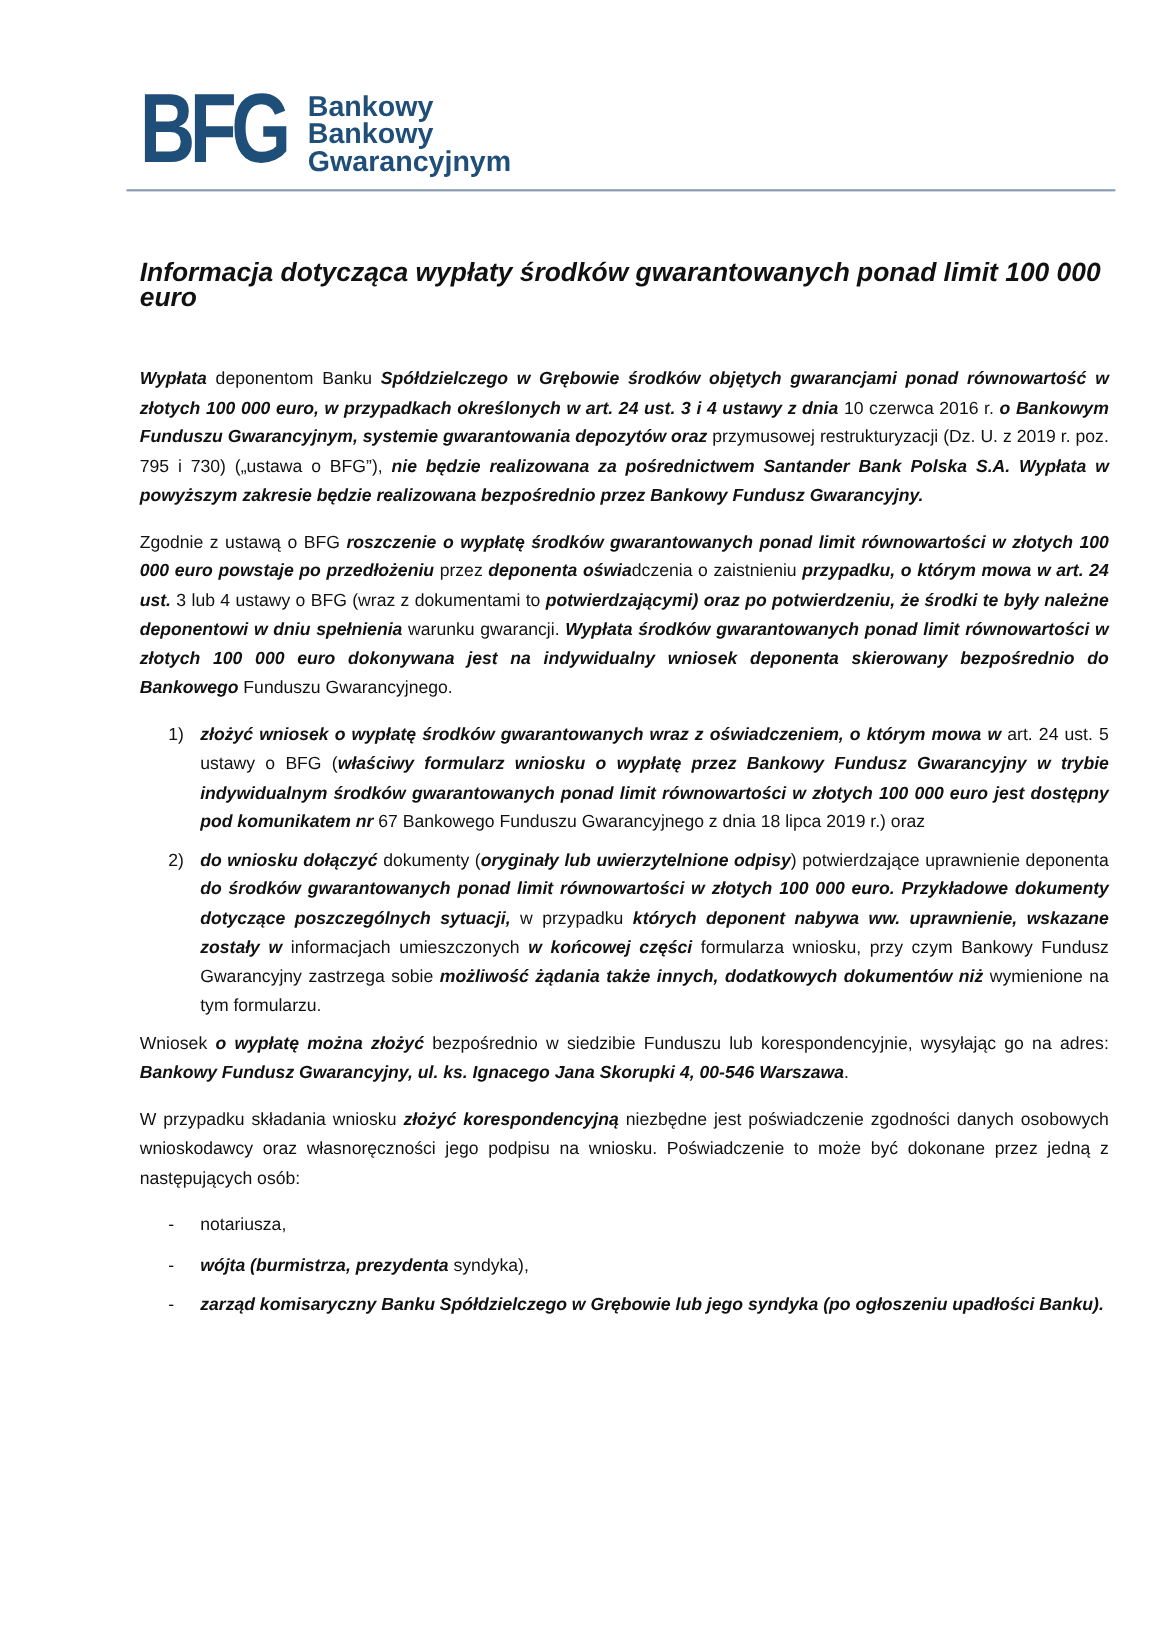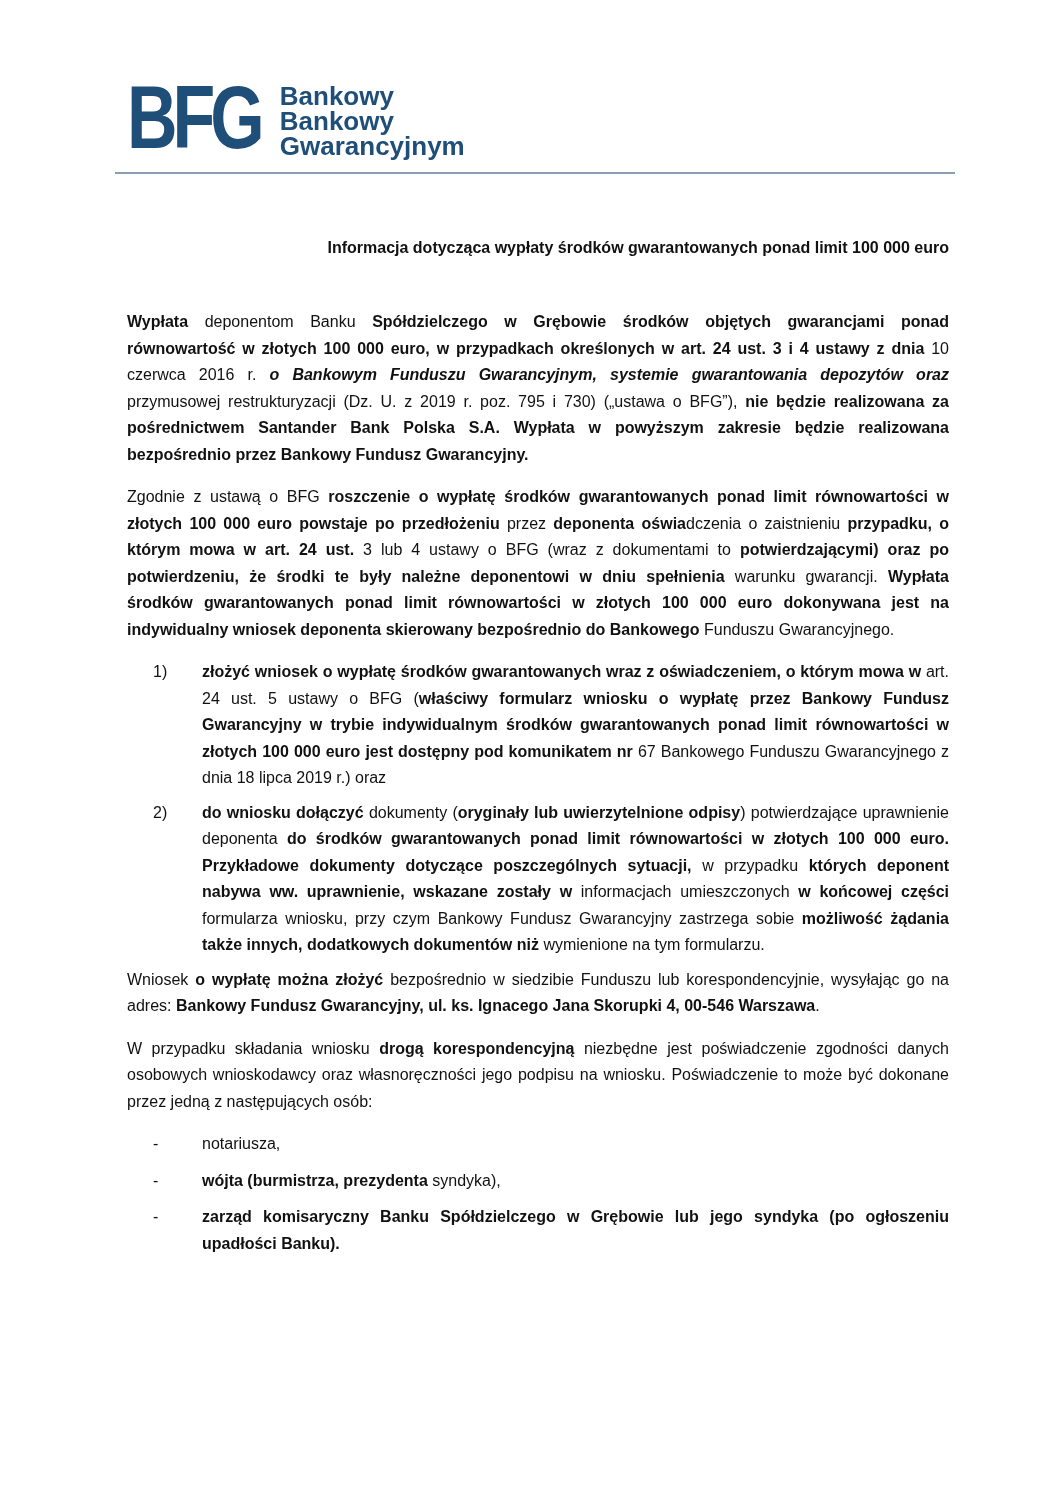--- a/index.html
+++ b/index.html
@@ -1,20 +1,20 @@
 <!DOCTYPE html>
 <html lang="pl" style="--brand: #1F4E79; --separator: #8B9DB3; --text: #111111; --bg: #FFFFFF;"><head>
 <meta charset="utf-8">
 <style>
   html,body{margin:0;padding:0;background:#ffffff;}
   .page{
     position:relative;
     width:1058px;height:1275px;
     box-sizing:border-box;
-    padding:76px 109px 0 127px;
+    padding:76px 50px 0 127px;
     background:var(--bg,#ffffff);
     font-family:"Liberation Sans",sans-serif;
     color:var(--text,#111111);
     overflow:hidden;
   }
   
   .logo-row{display:flex;align-items:flex-start;height:88px;}
   .logo-acronym{
     font-size:70px;font-weight:700;line-height:64px;
     letter-spacing:-5px;color:var(--brand,#1F4E79);
@@ -22,32 +22,32 @@
     padding-right:6px;
   }
   .logo-text{
     margin-left:14px;padding-top:8px;
     font-size:26px;font-weight:700;line-height:25px;
     color:var(--brand,#1F4E79);
   }
   .rule{height:2px;background:var(--separator,#8B9DB3);margin:8px -6px 0 -12px;}
   
   .title{
-    margin:62px 0 0;font-size:16px;line-height:23px;font-weight:700;
-    text-align:right;color:var(--text,#111111);
+    margin:62px 0 0;font-size:24px;line-height:23px;font-weight:700;
+    text-align:left;color:var(--text,#111111);font-style:italic;
   }
   
   .doc-body{margin-top:50px;font-size:16px;line-height:26.5px;}
   .para{margin:0 0 16px;text-align:justify;}
   .li{display:flex;margin:0 0 8px;padding-left:26px;}
   .li .marker{width:29px;flex-shrink:0;}
-  .li .content{flex:1;text-align:justify;margin-left:20px;}
+  .li .content{flex:1;text-align:justify;}
   .li.dash{margin-bottom:10px;}
   .para + .li.dash{margin-top:6px;}
-  .s-b{font-weight:700;}
+  .s-b{font-weight:700;font-style:italic;}
   .s-r{font-weight:400;}
   .s-bi{font-weight:700;font-style:italic;}
 </style>
 </head>
 <body>
 
 <div class="page">
   <header class="logo-row">
     <div class="logo-acronym">BFG</div>
     <div class="logo-text">
@@ -66,21 +66,21 @@
       <p class="para"><span class="s-r">Zgodnie z ustawą o BFG </span><span class="s-b">roszczenie o wypłatę środków gwarantowanych ponad limit równowartości w złotych 100 000 euro powstaje po przedłożeniu </span><span class="s-r">przez </span><span class="s-b">deponenta oświa</span><span class="s-r">dczenia o zaistnieniu </span><span class="s-b">przypadku, o którym mowa w art. 24 ust. </span><span class="s-r">3 lub 4 ustawy o BFG (wraz z dokumentami to </span><span class="s-b">potwierdzającymi) oraz po potwierdzeniu, że środki te były należne deponentowi w dniu spełnienia </span><span class="s-r">warunku gwarancji. </span><span class="s-b">Wypłata środków gwarantowanych ponad limit równowartości w złotych 100 000 euro dokonywana jest na indywidualny wniosek deponenta skierowany bezpośrednio do Bankowego </span><span class="s-r">Funduszu Gwarancyjnego.</span></p>
       <div class="li num">
         <span class="marker">1)</span>
         <span class="content"><span class="s-b">złożyć wniosek o wypłatę środków gwarantowanych wraz z oświadczeniem, o którym mowa w </span><span class="s-r">art. 24 ust. 5 ustawy o BFG (</span><span class="s-b">właściwy formularz wniosku o wypłatę przez Bankowy Fundusz Gwarancyjny w trybie indywidualnym środków gwarantowanych ponad limit równowartości w złotych 100 000 euro jest dostępny pod komunikatem nr </span><span class="s-r">67 Bankowego Funduszu Gwarancyjnego z dnia 18 lipca 2019 r.) oraz</span></span>
       </div>
       <div class="li num">
         <span class="marker">2)</span>
         <span class="content"><span class="s-b">do wniosku dołączyć </span><span class="s-r">dokumenty (</span><span class="s-b">oryginały lub uwierzytelnione odpisy</span><span class="s-r">) potwierdzające uprawnienie deponenta </span><span class="s-b">do środków gwarantowanych ponad limit równowartości w złotych 100 000 euro. Przykładowe dokumenty dotyczące poszczególnych sytuacji, </span><span class="s-r">w przypadku </span><span class="s-b">których deponent nabywa ww. uprawnienie, wskazane zostały w </span><span class="s-r">informacjach umieszczonych </span><span class="s-b">w końcowej części </span><span class="s-r">formularza wniosku, przy czym Bankowy Fundusz Gwarancyjny zastrzega sobie </span><span class="s-b">możliwość żądania także innych, dodatkowych dokumentów niż </span><span class="s-r">wymienione na tym formularzu.</span></span>
       </div>
       <p class="para"><span class="s-r">Wniosek </span><span class="s-b">o wypłatę można złożyć </span><span class="s-r">bezpośrednio w siedzibie Funduszu lub korespondencyjnie, wysyłając go na adres: </span><span class="s-b">Bankowy Fundusz Gwarancyjny, ul. ks. Ignacego Jana Skorupki 4, 00-546 Warszawa</span><span class="s-r">.</span></p>
-      <p class="para"><span class="s-r">W przypadku składania wniosku </span><span class="s-b">drogą korespondencyjną </span><span class="s-r">niezbędne jest poświadczenie zgodności danych osobowych wnioskodawcy oraz własnoręczności jego podpisu na wniosku. Poświadczenie to może być dokonane przez jedną z następujących osób:</span></p>
+      <p class="para"><span class="s-r">W przypadku składania wniosku </span><span class="s-b">złożyć korespondencyjną </span><span class="s-r">niezbędne jest poświadczenie zgodności danych osobowych wnioskodawcy oraz własnoręczności jego podpisu na wniosku. Poświadczenie to może być dokonane przez jedną z następujących osób:</span></p>
       <div class="li dash">
         <span class="marker">-</span>
         <span class="content"><span class="s-r">notariusza,</span></span>
       </div>
       <div class="li dash">
         <span class="marker">-</span>
         <span class="content"><span class="s-b">wójta (burmistrza, prezydenta </span><span class="s-r">syndyka),</span></span>
       </div>
       <div class="li dash">
         <span class="marker">-</span>

